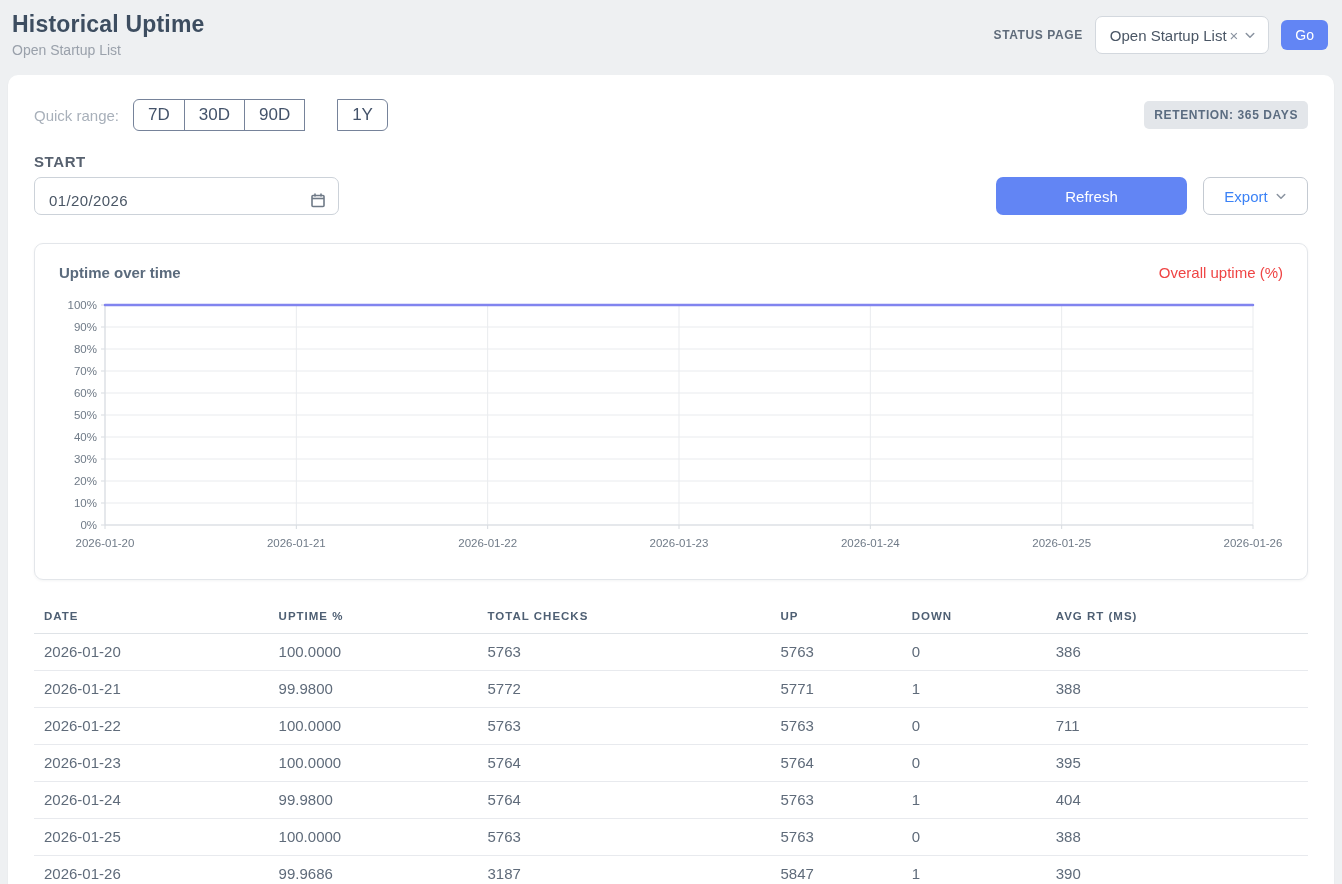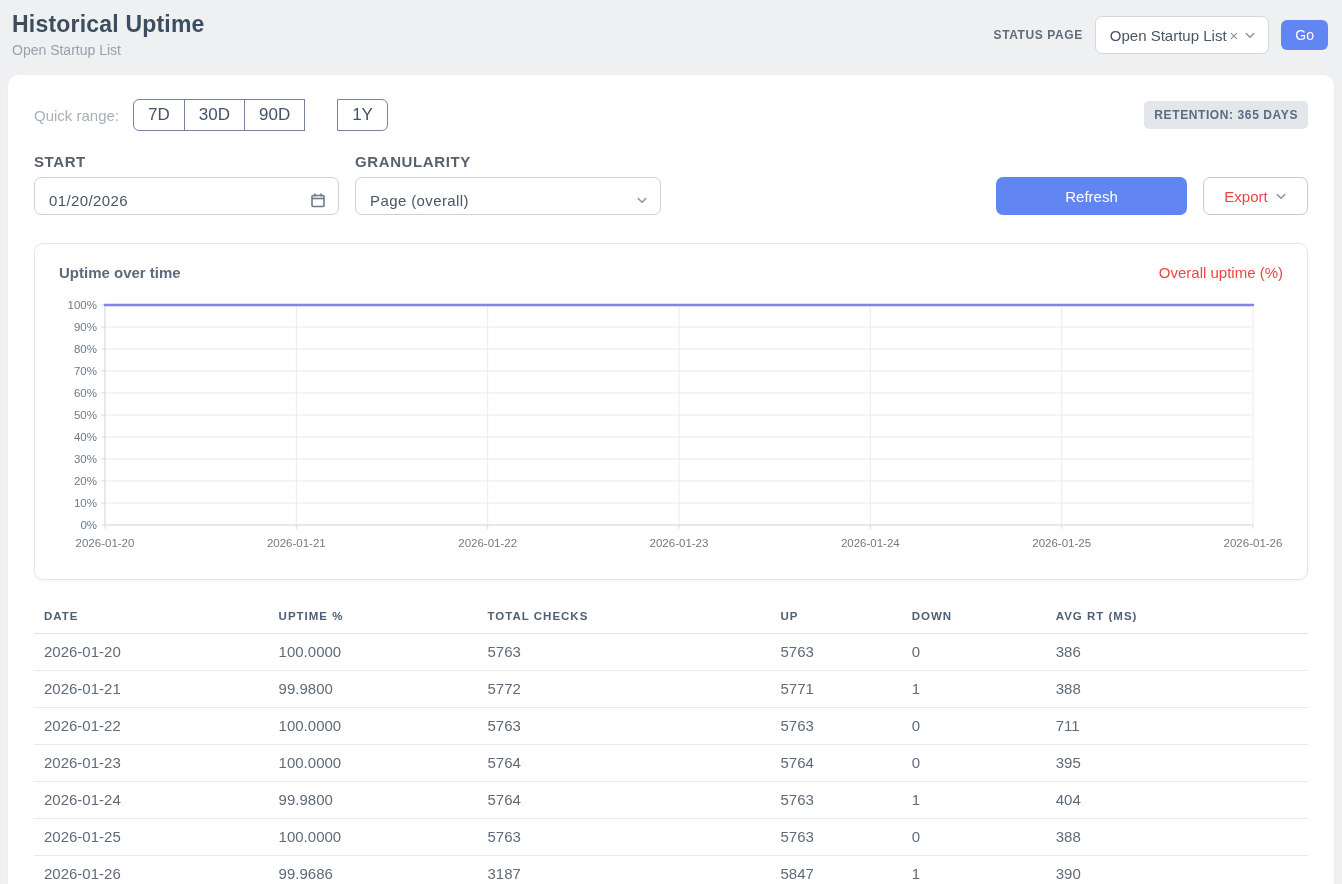--- a/index.html
+++ b/index.html
@@ -66,21 +66,21 @@
   }
   .date-field { width:305px; }
   .gran-field { width:306px; }
   .input-value { font-size:15px; color:#4a5665; letter-spacing:.4px; }
   .cal-icon { width:16px; height:16px; stroke:#6f7a87; fill:none; stroke-width:1.6; cursor:pointer; }
   .refresh-btn {
     background:#6285f4; color:#fff; border:none; border-radius:7px;
     width:191px; height:38px; font-size:15px; cursor:pointer; font-family:inherit;
   }
   .export-btn {
-    background:#fff; color:#ef4444; border:1px solid #c4cad2; border-radius:7px;
+    background:#fff; color:#3b82f6; border:1px solid #c4cad2; border-radius:7px;
     width:105px; height:38px; font-size:15px; cursor:pointer; font-family:inherit;
     display:flex; align-items:center; justify-content:center; gap:7px;
   }
   .spacer { flex:1; }
 
   
   .chart-card {
     border:1px solid #e3e6ea; border-radius:9px; margin-top:28px;
     padding:20px 24px 24px 24px; box-shadow:0 1px 3px rgba(20,30,50,.05);
   }
@@ -143,29 +143,20 @@
   <div class="row-filters">
     <div class="field">
       <span class="field-label">START</span>
       <div class="input-box date-field">
         <span class="input-value">01/20/2026</span>
         <svg class="cal-icon" viewBox="0 0 16 16">
             <rect x="2" y="3.5" width="12" height="11" rx="1"></rect>
             <line x1="5" y1="1.5" x2="5" y2="4.5"></line>
             <line x1="11" y1="1.5" x2="11" y2="4.5"></line>
             <line x1="2" y1="6.5" x2="14" y2="6.5"></line>
-          </svg>
-      </div>
-    </div>
-    <div class="field">
-      <span class="field-label">GRANULARITY</span>
-      <div class="input-box gran-field">
-        <span class="input-value">Page (overall)</span>
-        <svg class="chev" viewBox="0 0 16 16">
-            <path d="M3 6 l5 5 5-5"></path>
           </svg>
       </div>
     </div>
     <div class="spacer"></div>
     <button class="refresh-btn">Refresh</button>
     <button class="export-btn">
       <span>Export</span>
       <svg class="chev" viewBox="0 0 16 16">
           <path d="M3 6 l5 5 5-5"></path>
         </svg>

